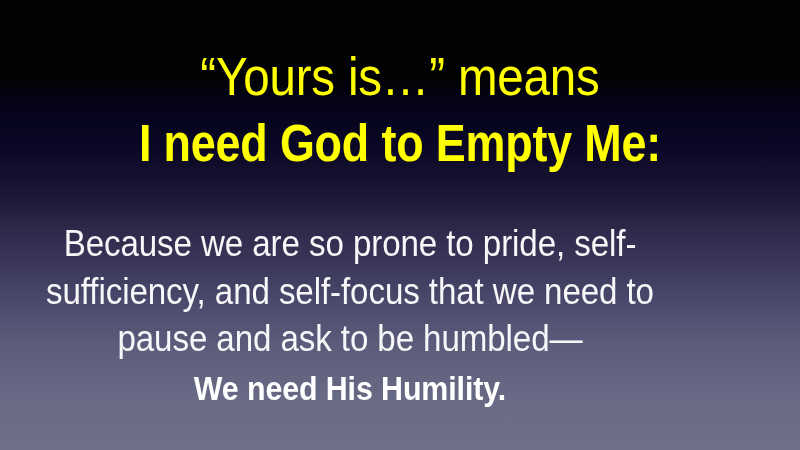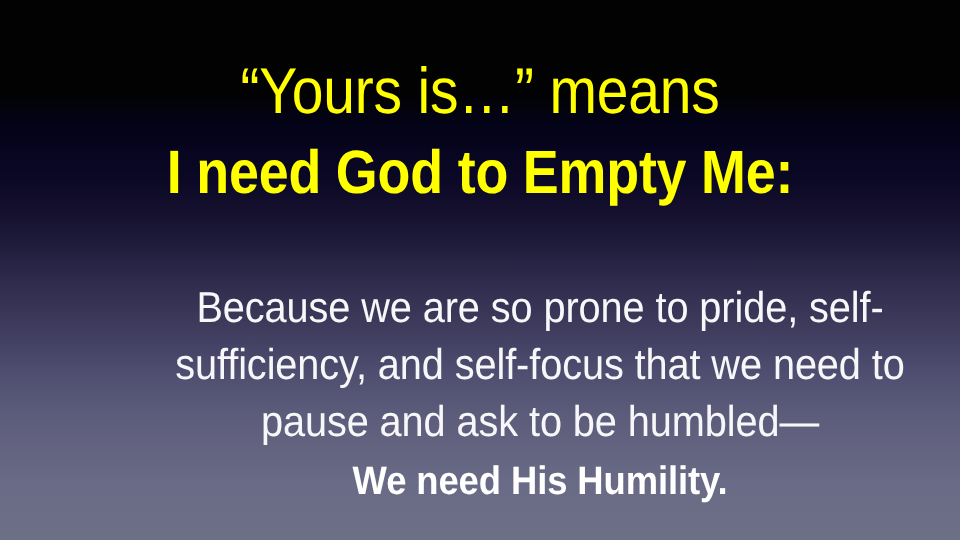--- a/index.html
+++ b/index.html
@@ -39,21 +39,21 @@
   }
 
   #content {
     position: absolute;
     left: 0;
     top: 0;
     width: 800px;
     height: 450px;
     display: flex;
     flex-direction: column;
-    align-items: flex-end;
+    align-items: flex-start;
   }
 
   
   .title-block {
     width: 100%;
     text-align: center;
     margin-top: 48px;
   }
 
   .title-line-1 {
@@ -78,21 +78,21 @@
     margin-top: 10px;
     transform: scaleX(0.88);
     transform-origin: center center;
     white-space: nowrap;
   }
 
   
   .body-block {
     width: 700px;
     text-align: center;
-    margin-top: 60px;
+    margin-top: 48px;
   }
 
   .body-line {
     display: block;
     color: #f7f7f9;
     font-size: 36px;
     font-weight: 400;
     line-height: 1.32;
     letter-spacing: -0.1px;
     transform: scaleX(0.92);

